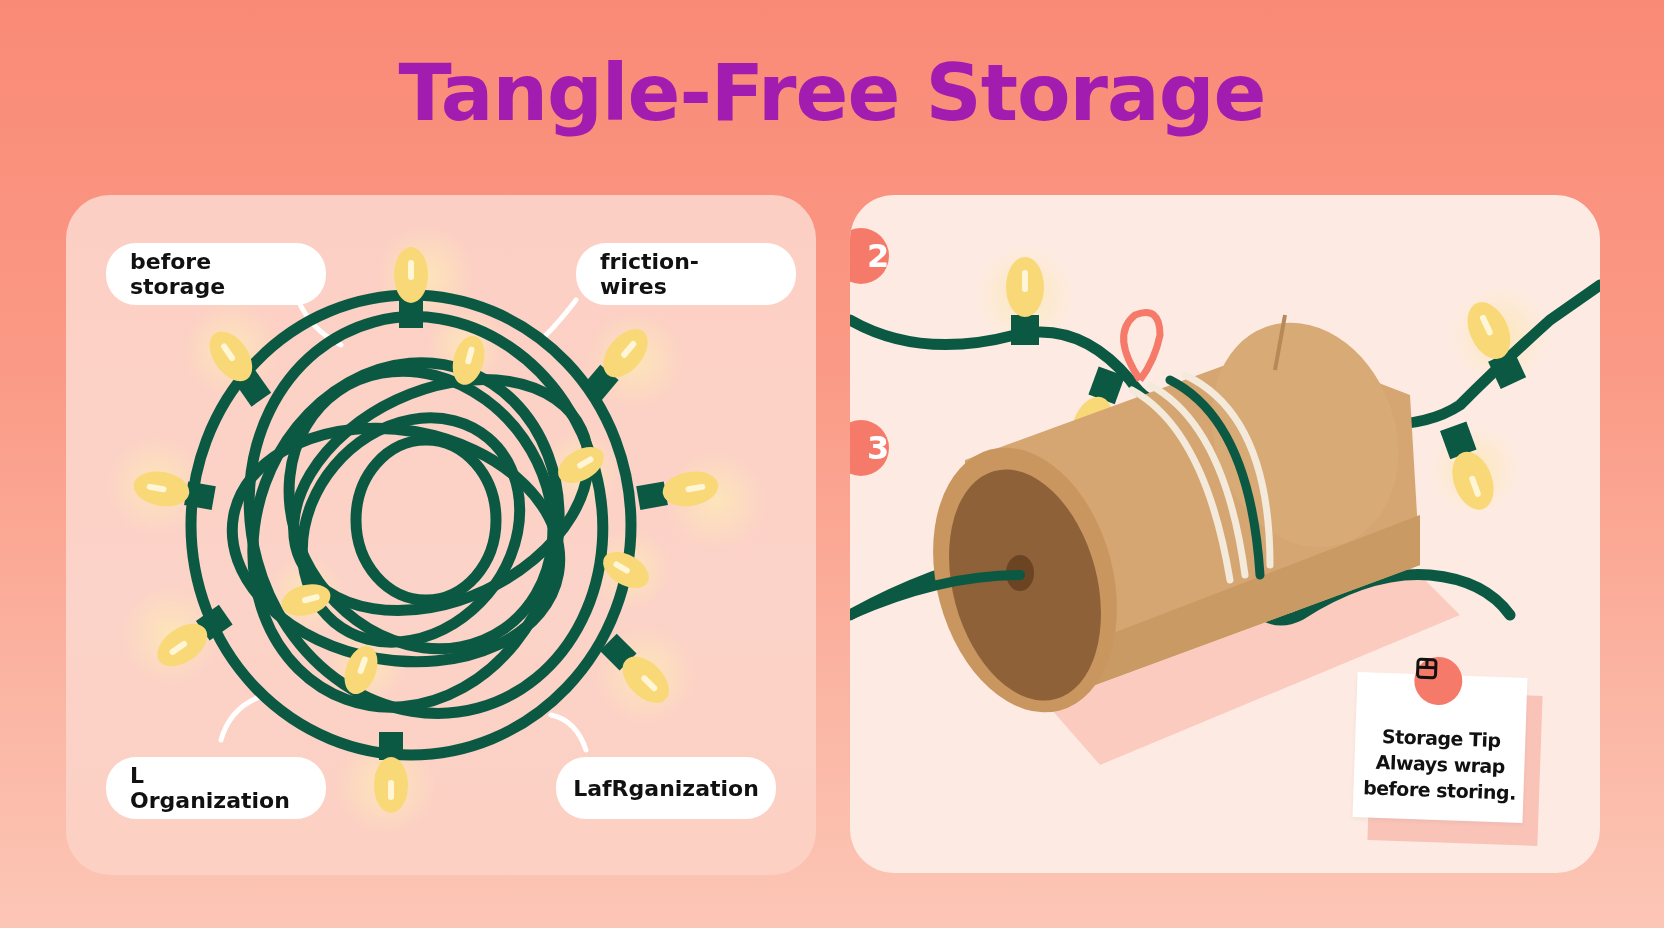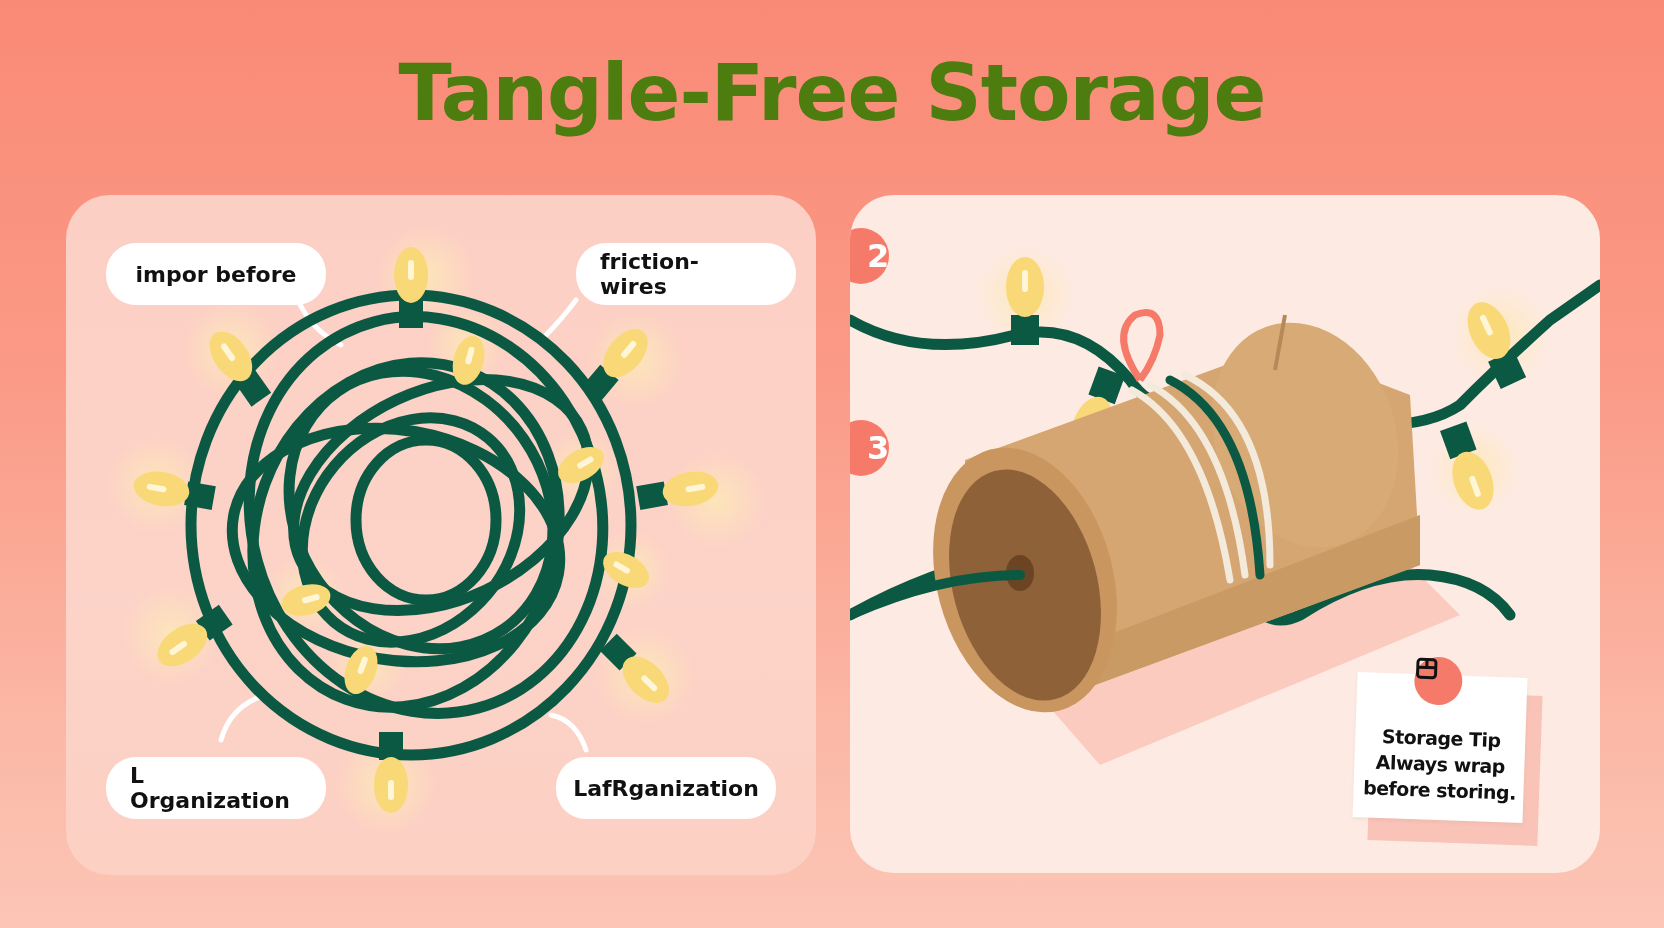--- a/index.html
+++ b/index.html
@@ -3,21 +3,21 @@
 <meta charset="utf-8">
 <style>
   html, body { margin: 0; padding: 0; }
   body {
     width: 1664px; height: 928px; overflow: hidden; position: relative;
     background: linear-gradient(180deg, #F98A76 0%, #FA9A86 40%, #FBB5A3 75%, #FCC6B6 100%);
     font-family: "DejaVu Sans", "Liberation Sans", sans-serif;
   }
   .title {
     position: absolute; left: 0; top: 48px; width: 1664px; text-align: center;
-    color: #4d7c0f; font-weight: bold; font-size: 78px; letter-spacing: -1px;
+    color: #a21caf; font-weight: bold; font-size: 78px; letter-spacing: -1px;
     font-family: "DejaVu Sans", sans-serif;
   }
   .panel {
     position: absolute; top: 195px; height: 680px; border-radius: 44px; overflow: hidden;
   }
   .panel-left { left: 66px; width: 750px; background: linear-gradient(180deg,#FCCFC4 0%, #FCD3C8 60%, #FCD0C3 100%); }
   .panel-right { left: 850px; width: 750px; height: 678px; background: #FDEBE3; }
   .panel svg { position: absolute; left: 0; top: 0; }
   .bubble {
     position: absolute; background: #ffffff; border-radius: 30px; height: 62px;
@@ -152,21 +152,21 @@
           <ellipse cx="0" cy="0" rx="15" ry="25" fill="#F9D878"></ellipse>
           <rect x="-3" y="-14" width="6" height="18" rx="3" fill="#FFF6D8"></rect>
         </g>
       <g transform="translate(295 475) rotate(20)">
           <ellipse cx="0" cy="0" rx="15" ry="25" fill="#F9D878"></ellipse>
           <rect x="-3" y="-14" width="6" height="18" rx="3" fill="#FFF6D8"></rect>
         </g>
     </g>
   </svg>
 
-  <div class="bubble" style="left:40px; top:48px; width:220px;">impor before</div>
+  <div class="bubble" style="left:40px; top:48px; width:220px;">before storage</div>
   <div class="bubble" style="left:510px; top:48px; width:220px;">friction- wires</div>
   <div class="bubble" style="left:40px; top:562px; width:220px;">L Organization</div>
   <div class="bubble" style="left:490px; top:562px; width:220px;">LafRganization</div>
 </div>
 
 <div class="panel panel-right">
   <svg width="750" height="678" viewBox="0 0 750 678">
     <defs>
       <radialGradient id="glow2" cx="50%" cy="50%" r="50%">
         <stop offset="0%" stop-color="#FDE7B8" stop-opacity="0.9"></stop>

